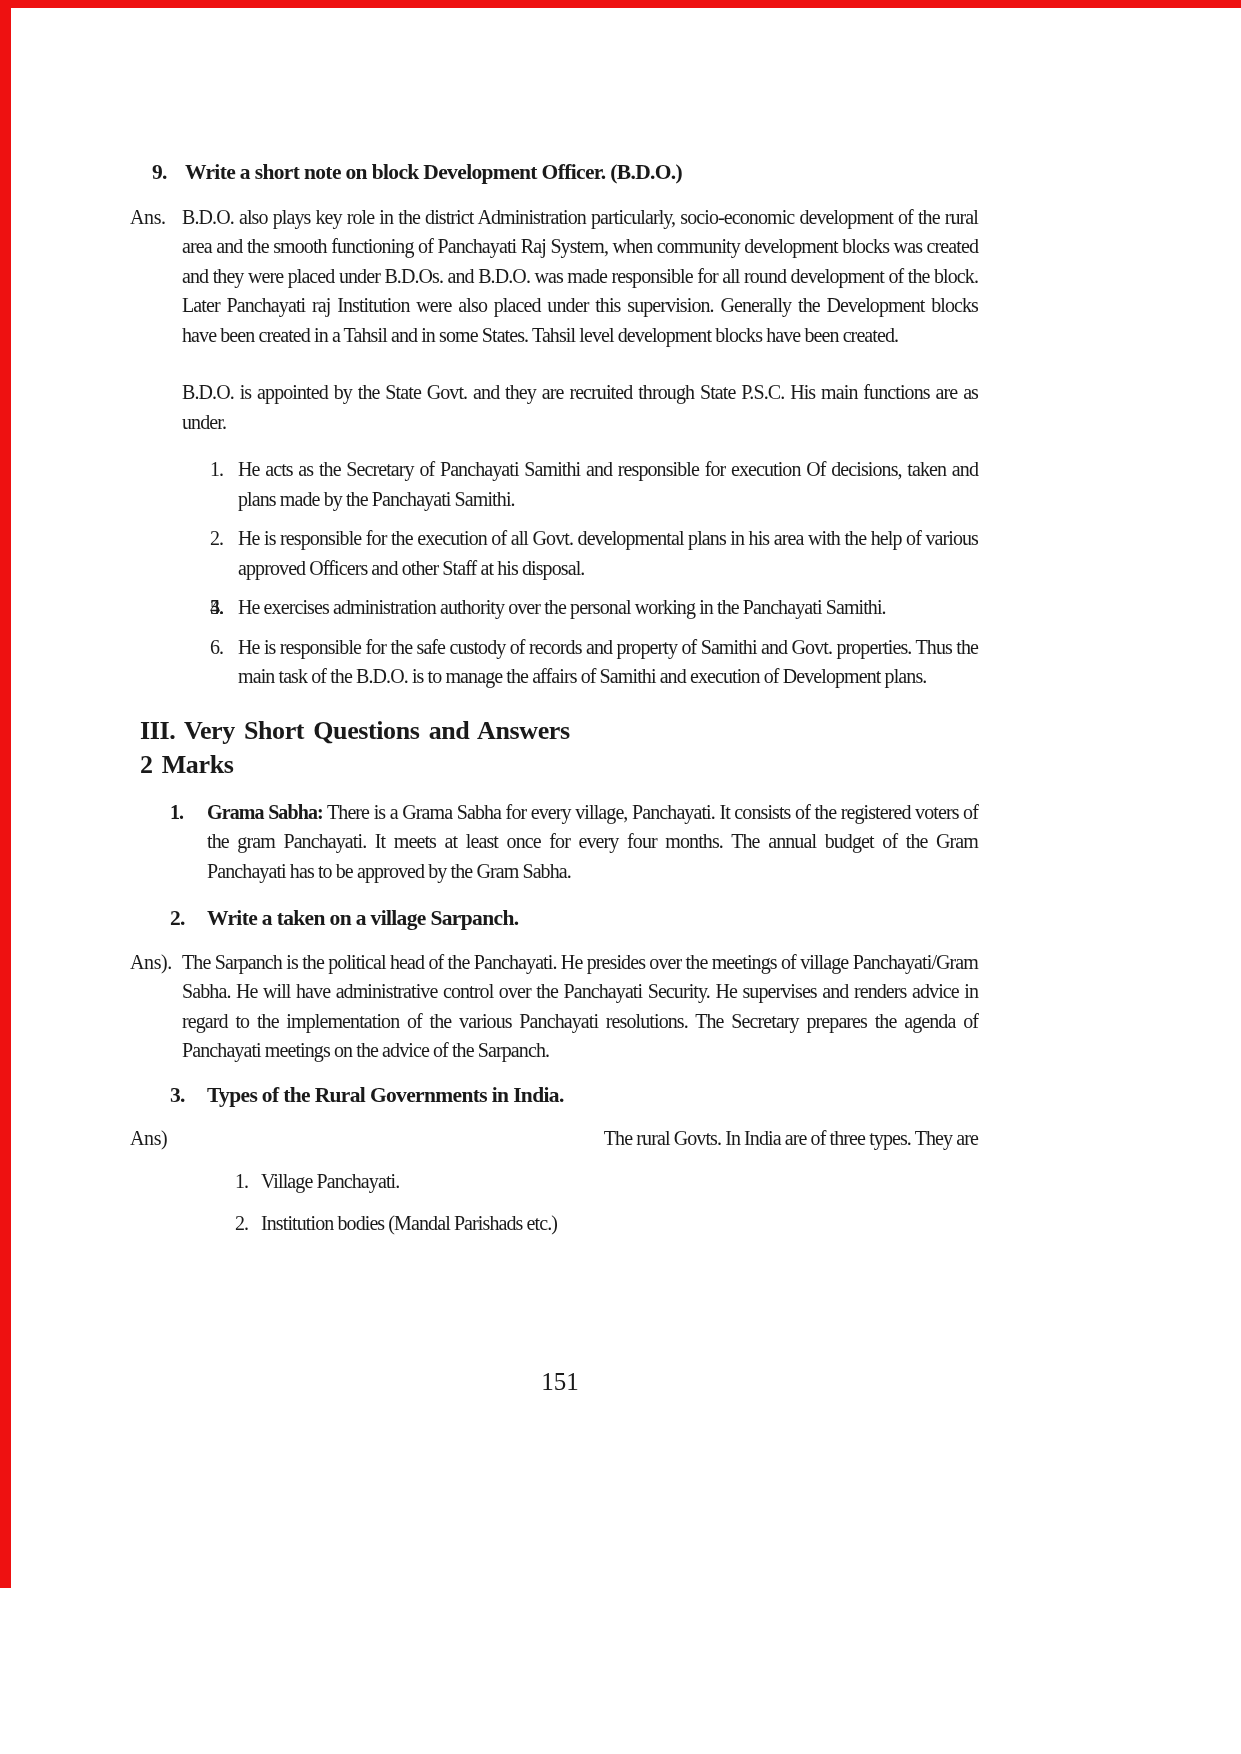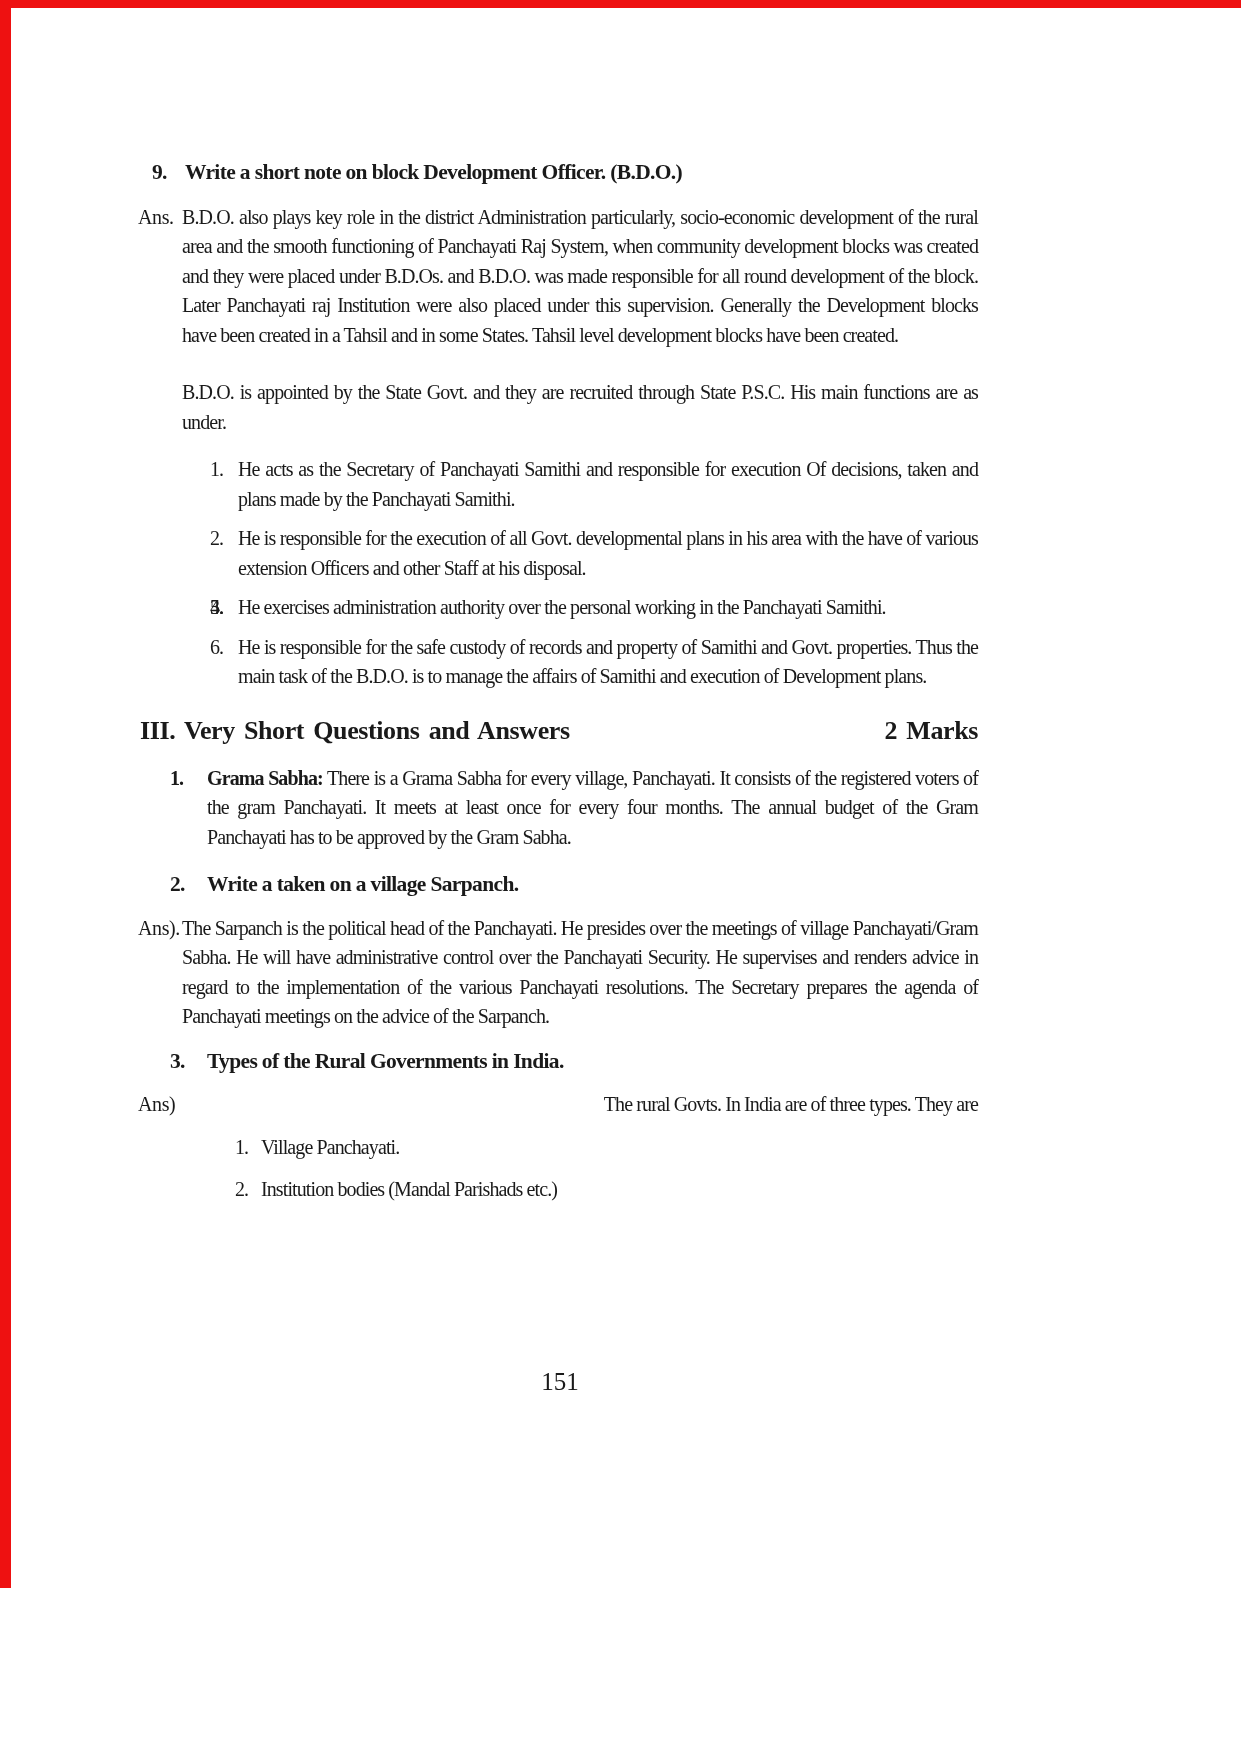--- a/index.html
+++ b/index.html
@@ -39,47 +39,48 @@
     margin-left: 22px;
     margin-bottom: 15px;
     letter-spacing: -0.03em;
   }
   .q-heading .q-num { display: inline-block; width: 33px; }
   .hang {
     position: relative;
     padding-left: 52px;
     margin-bottom: 15px;
   }
-  .hang > .label { position: absolute; left: 8px; top: 0; letter-spacing: -0.02em; }
+  .hang > .label { position: absolute; left: 0; top: 0; letter-spacing: -0.02em; }
   .plain-cont {
     margin-left: 52px;
     margin-bottom: 18px;
     margin-top: 28px;
   }
   .fn-list { list-style: none; }
   .fn-item {
     position: relative;
     margin-left: 80px;
     padding-left: 28px;
     margin-bottom: 10px;
   }
   .fn-item > .num { position: absolute; left: 0; top: 0; }
   .section-heading {
     display: flex;
     justify-content: space-between;
-    align-items: flex-end;
+    align-items: flex-start;
     font-weight: bold;
     font-size: 26px;
     line-height: 34px;
     letter-spacing: -0.015em;
     word-spacing: 3px;
     margin-top: 22px;
     margin-bottom: 16px;
     margin-left: 10px;
     text-align: left;
+    flex-direction: column;
   }
   .sqa-item {
     position: relative;
     margin-left: 40px;
     padding-left: 37px;
     margin-bottom: 18px;
   }
   .sqa-item > .num { position: absolute; left: 0; top: 0; font-weight: bold; }
   .sqa-item .term { font-weight: bold; }
   .sqa-heading {
@@ -133,21 +134,21 @@
 
     <p class="plain-cont">B.D.O. is appointed by the State Govt. and they are recruited through State P.S.C. His main functions are as under.</p>
 
     <ol class="fn-list">
       <li class="fn-item">
         <span class="num">1.</span>
         <span>He acts as the Secretary of Panchayati Samithi and responsible for execution Of decisions, taken and plans made by the Panchayati Samithi.</span>
       </li>
       <li class="fn-item">
         <span class="num">2.</span>
-        <span>He is responsible for the execution of all Govt. developmental plans in his area with the have of various extension Officers and other Staff at his disposal.</span>
+        <span>He is responsible for the execution of all Govt. developmental plans in his area with the help of various approved Officers and other Staff at his disposal.</span>
       </li>
       <li class="fn-item">
         <span class="num">3.</span>
       </li>
       <li class="fn-item">
         <span class="num">4.</span>
       </li>
       <li class="fn-item">
         <span class="num">5.</span>
         <span>He exercises administration authority over the personal working in the Panchayati Samithi.</span>

